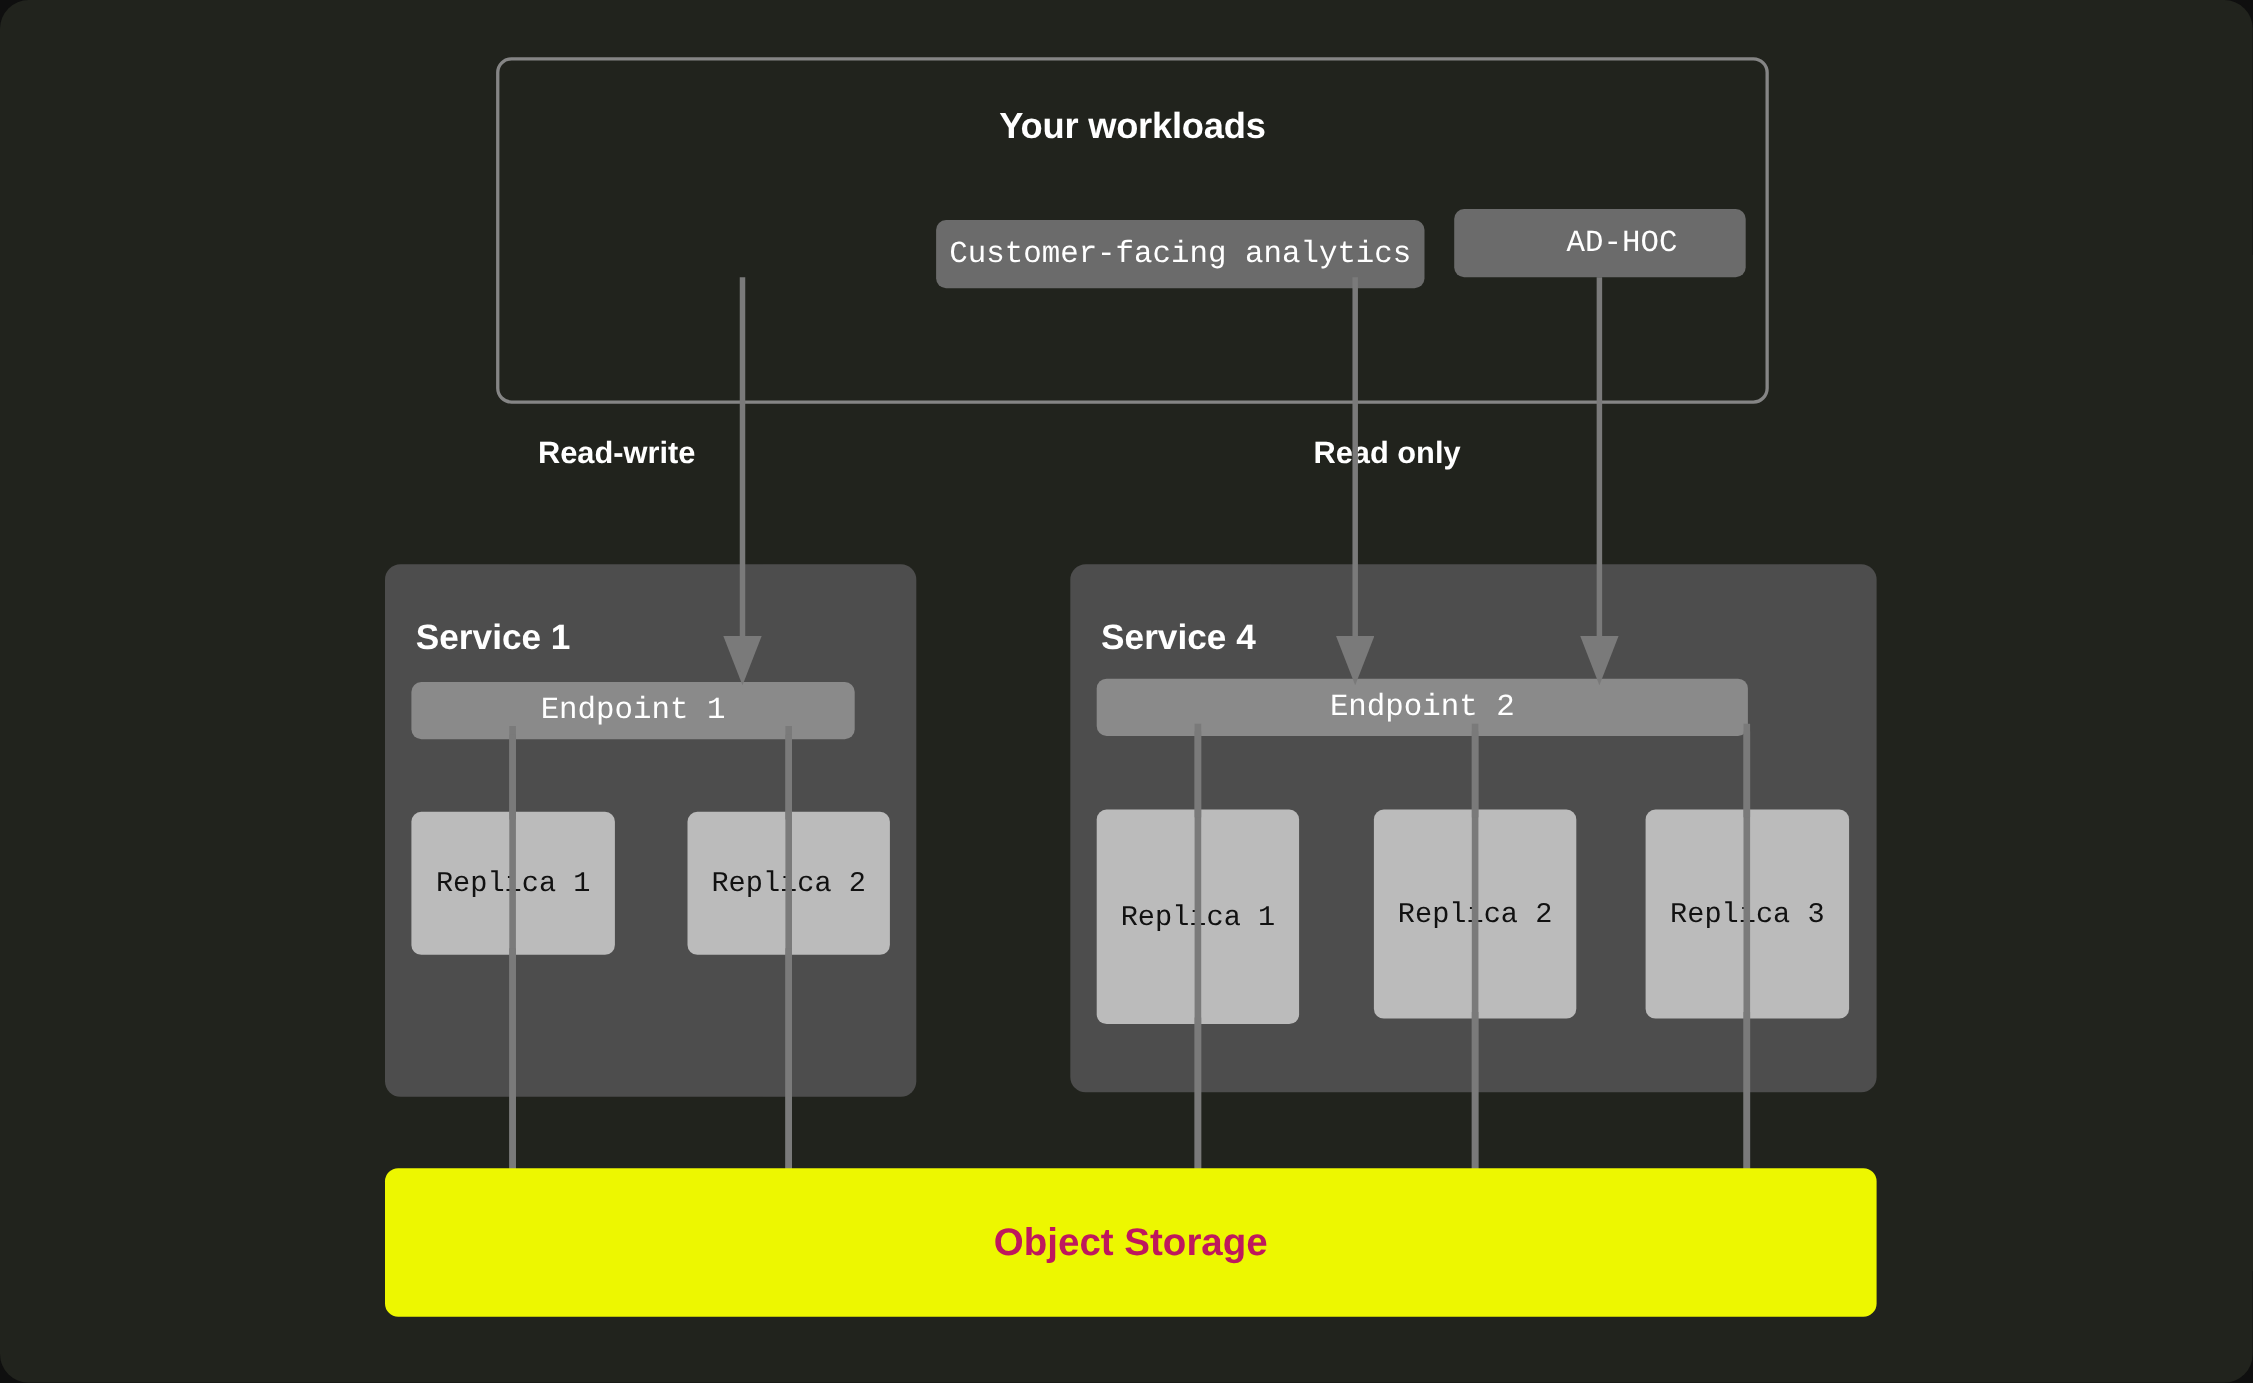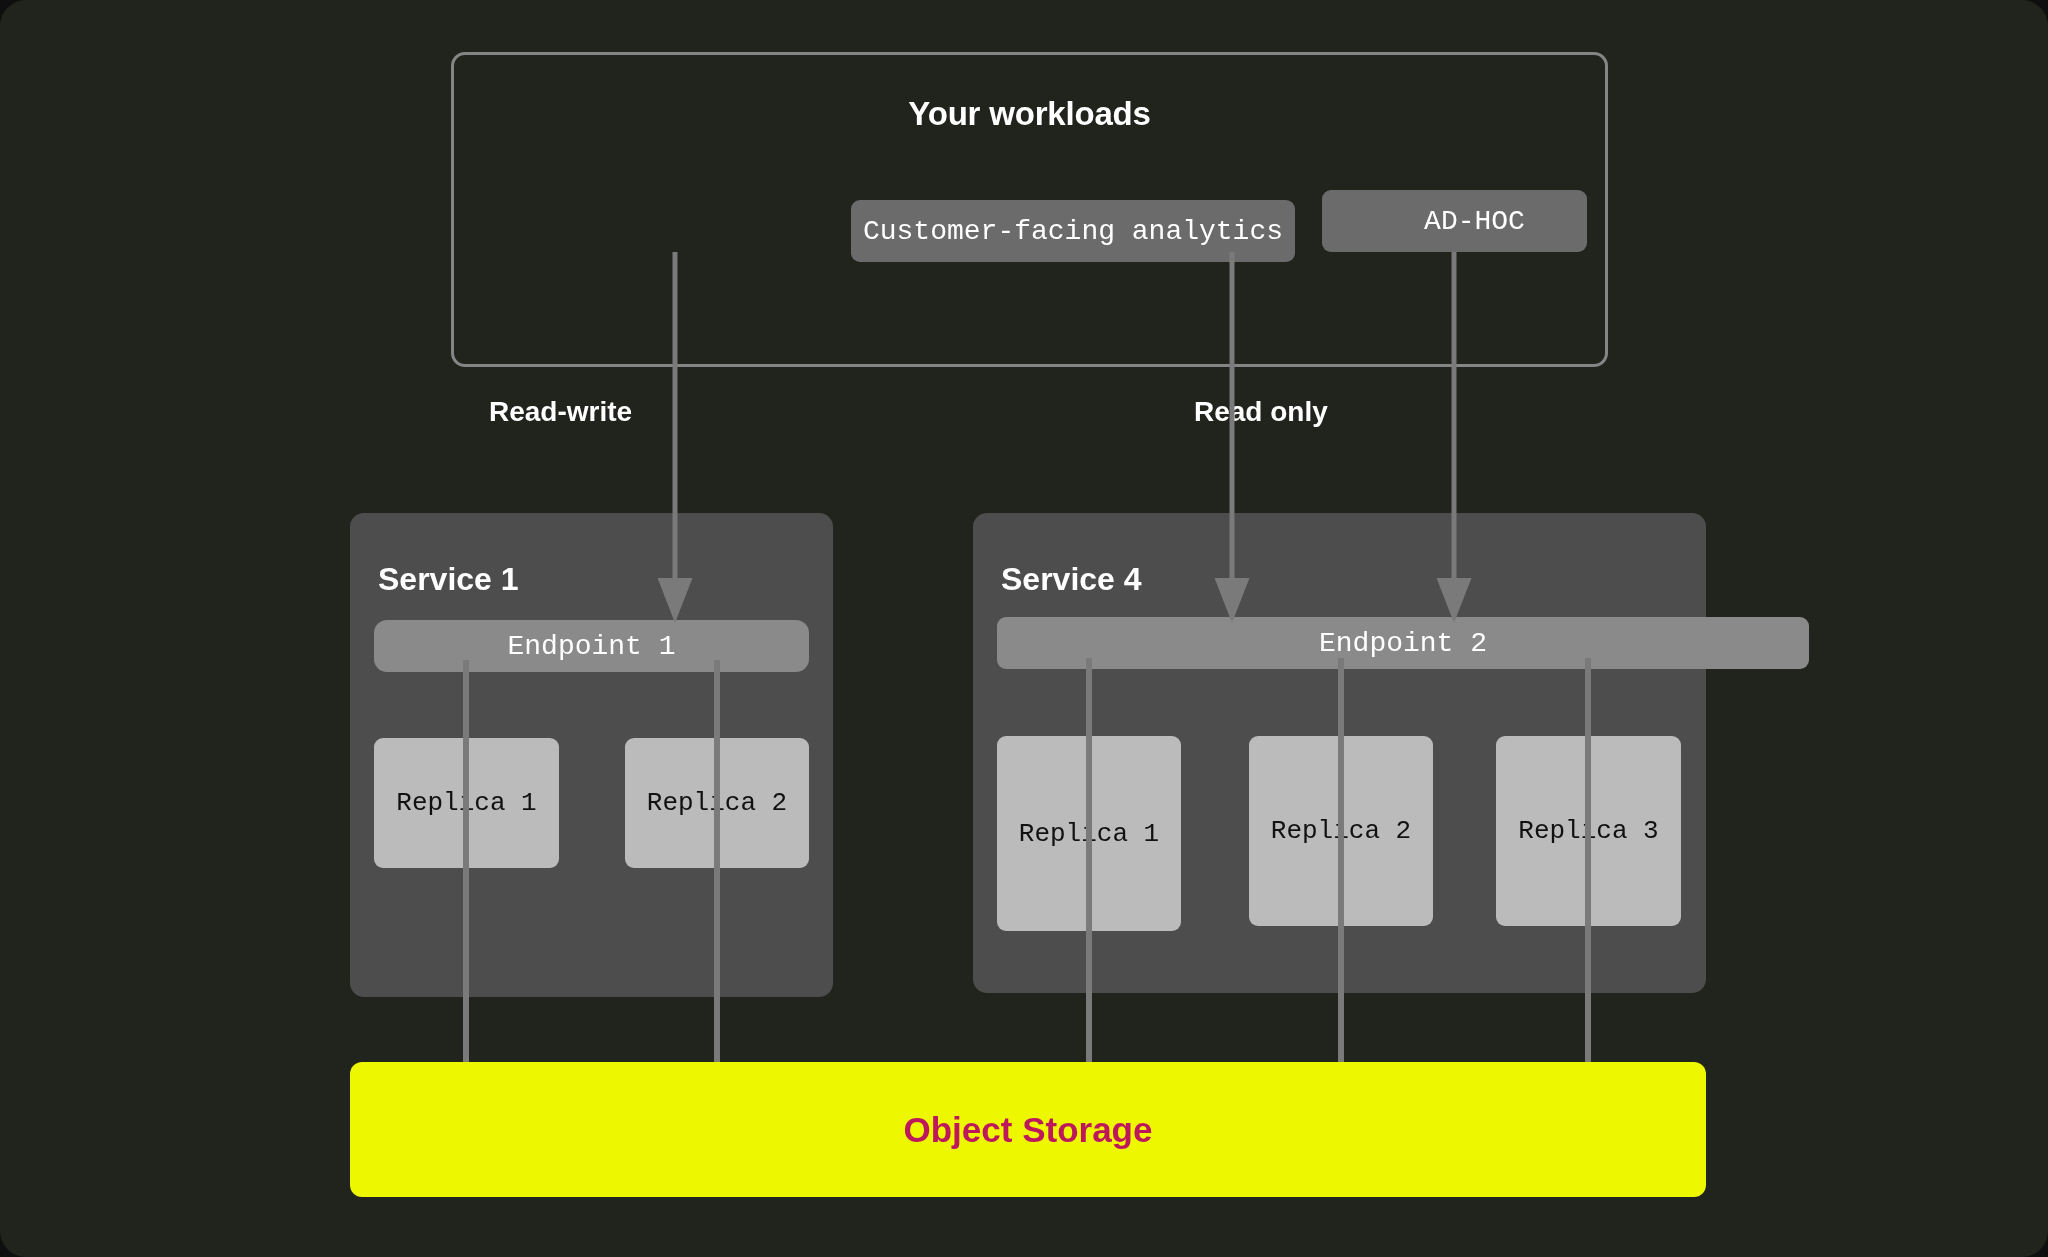--- a/index.html
+++ b/index.html
@@ -94,22 +94,22 @@
     border-radius: 9px;
     color: #ffffff;
     font-family: "Liberation Mono", "DejaVu Sans Mono", monospace;
     font-size: 28px;
     display: flex;
     align-items: center;
     justify-content: center;
     height: 52px;
     box-sizing: border-box;
   }
-  #endpoint-1 { left: 374px;  top: 620px; width: 435px; border-radius: 13px; }
-  #endpoint-2 { left: 997px;  top: 617px; width: 812px; }
+  #endpoint-1 { left: 374px;  top: 620px; width: 403px; }
+  #endpoint-2 { left: 997px;  top: 617px; width: 592px; }
 
   .replica-box {
     position: absolute;
     background: #BBBBBB;
     border-radius: 9px;
     color: #111111;
     font-family: "Liberation Mono", "DejaVu Sans Mono", monospace;
     font-size: 26px;
     display: flex;
     align-items: center;

